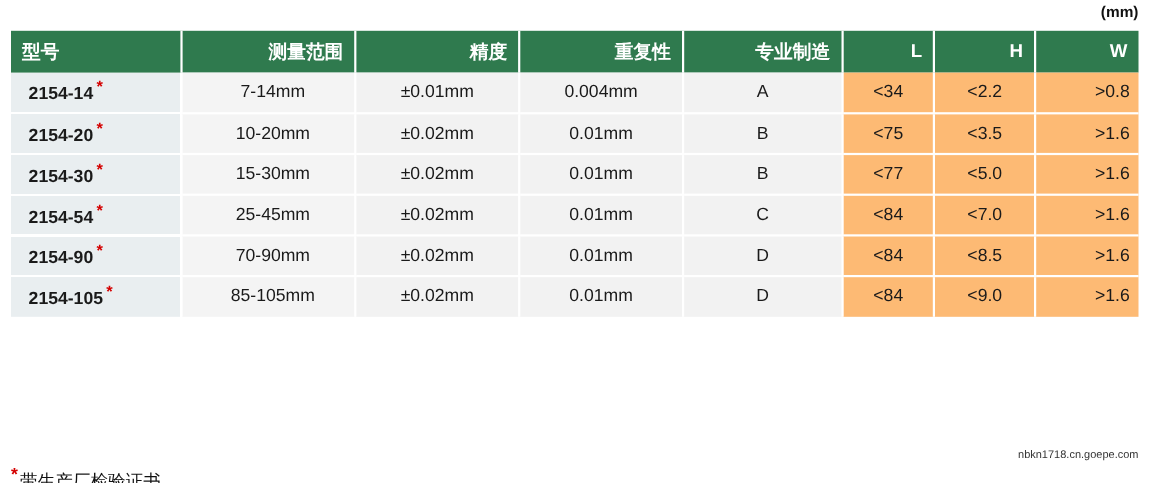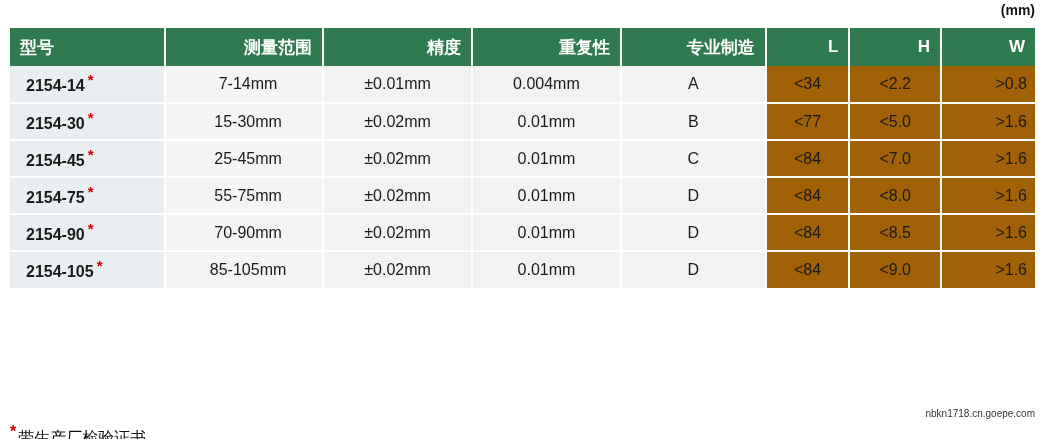--- a/index.html
+++ b/index.html
@@ -91,21 +91,21 @@
     font-size: 16px;
     position: relative;
     padding-left: 16px;
   }
   table.spec tbody td.range {
     background: #f4f4f4;
     text-align: center;
     padding-left: 16px;
   }
   table.spec tbody td.alt {
-    background: #a16207;
+    background: #fdba74;
   }
   .star {
     color: #d40000;
     font-weight: bold;
     font-size: 15px;
     vertical-align: super;
     line-height: 1;
     margin-left: 3px;
   }
   .footnote {
@@ -177,50 +177,50 @@
         <td class="model"><span>2154-14</span><span class="star">*</span></td>
         <td class="range">7-14mm</td>
         <td>±0.01mm</td>
         <td>0.004mm</td>
         <td>A</td>
         <td class="alt">&lt;34</td>
         <td class="alt">&lt;2.2</td>
         <td class="alt">&gt;0.8</td>
       </tr>
       <tr>
+        <td class="model"><span>2154-20</span><span class="star">*</span></td>
+        <td class="range">10-20mm</td>
+        <td>±0.02mm</td>
+        <td>0.01mm</td>
+        <td>B</td>
+        <td class="alt">&lt;75</td>
+        <td class="alt">&lt;3.5</td>
+        <td class="alt">&gt;1.6</td>
+      </tr>
+      <tr>
         <td class="model"><span>2154-30</span><span class="star">*</span></td>
         <td class="range">15-30mm</td>
         <td>±0.02mm</td>
         <td>0.01mm</td>
         <td>B</td>
         <td class="alt">&lt;77</td>
         <td class="alt">&lt;5.0</td>
         <td class="alt">&gt;1.6</td>
       </tr>
       <tr>
-        <td class="model"><span>2154-45</span><span class="star">*</span></td>
+        <td class="model"><span>2154-54</span><span class="star">*</span></td>
         <td class="range">25-45mm</td>
         <td>±0.02mm</td>
         <td>0.01mm</td>
         <td>C</td>
         <td class="alt">&lt;84</td>
         <td class="alt">&lt;7.0</td>
         <td class="alt">&gt;1.6</td>
       </tr>
       <tr>
-        <td class="model"><span>2154-75</span><span class="star">*</span></td>
-        <td class="range">55-75mm</td>
-        <td>±0.02mm</td>
-        <td>0.01mm</td>
-        <td>D</td>
-        <td class="alt">&lt;84</td>
-        <td class="alt">&lt;8.0</td>
-        <td class="alt">&gt;1.6</td>
-      </tr>
-      <tr>
         <td class="model"><span>2154-90</span><span class="star">*</span></td>
         <td class="range">70-90mm</td>
         <td>±0.02mm</td>
         <td>0.01mm</td>
         <td>D</td>
         <td class="alt">&lt;84</td>
         <td class="alt">&lt;8.5</td>
         <td class="alt">&gt;1.6</td>
       </tr>
       <tr>

